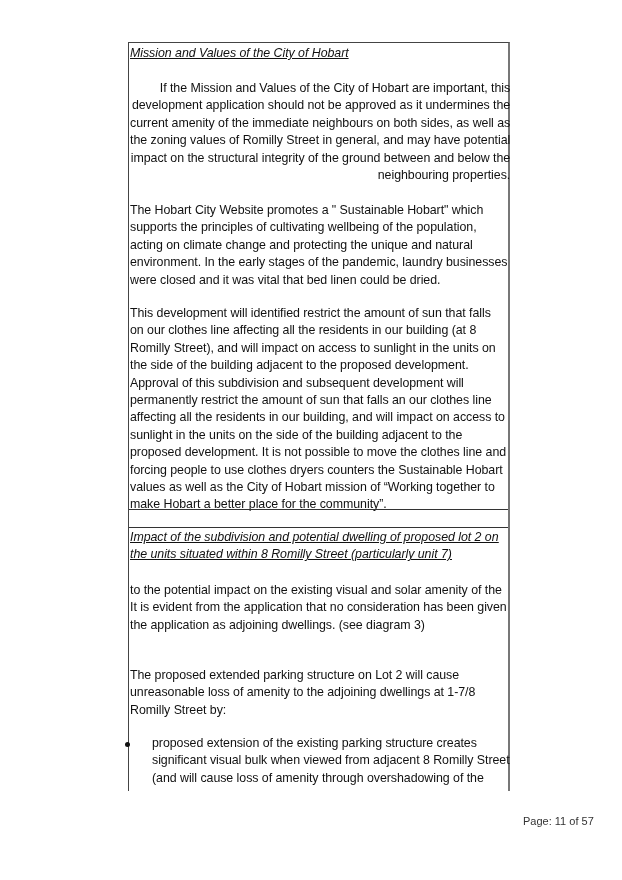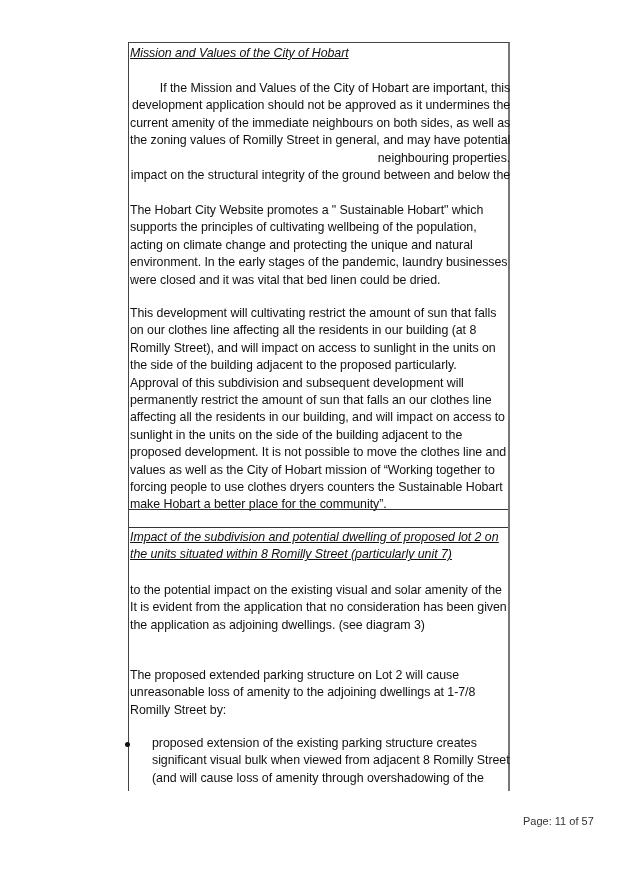--- a/index.html
+++ b/index.html
@@ -34,44 +34,44 @@
   <div class="box">
 
     <div class="cell" style="top:0px;">
       <p class="txt heading" style="position:absolute;top:2px;">Mission and Values of the City of Hobart</p>
 
       <div style="position:absolute;top:37px;text-align:right;">
         <p class="txt">If the Mission and Values of the City of Hobart are important, this</p>
         <p class="txt">development application should not be approved as it undermines the</p>
         <p class="txt">current amenity of the immediate neighbours on both sides, as well as</p>
         <p class="txt">the zoning values of Romilly Street in general, and may have potential</p>
+        <p class="txt">impact on the structural integrity of the ground between and below the</p>
         <p class="txt">neighbouring properties.</p>
-        <p class="txt">impact on the structural integrity of the ground between and below the</p>
       </div>
 
       <div style="position:absolute;top:159px;">
         <p class="txt">The Hobart City Website promotes a " Sustainable Hobart" which</p>
         <p class="txt">supports the principles of cultivating wellbeing of the population,</p>
         <p class="txt">acting on climate change and protecting the unique and natural</p>
         <p class="txt">environment. In the early stages of the pandemic, laundry businesses</p>
         <p class="txt">were closed and it was vital that bed linen could be dried.</p>
       </div>
 
       <div style="position:absolute;top:262px;">
-        <p class="txt">This development will cultivating restrict the amount of sun that falls</p>
+        <p class="txt">This development will identified restrict the amount of sun that falls</p>
         <p class="txt">on our clothes line affecting all the residents in our building (at 8</p>
         <p class="txt">Romilly Street), and will impact on access to sunlight in the units on</p>
-        <p class="txt">the side of the building adjacent to the proposed particularly.</p>
+        <p class="txt">the side of the building adjacent to the proposed development.</p>
         <p class="txt">Approval of this subdivision and subsequent development will</p>
         <p class="txt">permanently restrict the amount of sun that falls an our clothes line</p>
         <p class="txt">affecting all the residents in our building, and will impact on access to</p>
         <p class="txt">sunlight in the units on the side of the building adjacent to the</p>
         <p class="txt">proposed development. It is not possible to move the clothes line and</p>
+        <p class="txt">forcing people to use clothes dryers counters the Sustainable Hobart</p>
         <p class="txt">values as well as the City of Hobart mission of “Working together to</p>
-        <p class="txt">forcing people to use clothes dryers counters the Sustainable Hobart</p>
         <p class="txt">make Hobart a better place for the community”.</p>
       </div>
     </div>
 
     <div class="sep" style="top:466px;"></div>
     <div class="sep" style="top:484px;"></div>
 
     <div class="cell" style="top:486px;">
       <div style="position:absolute;top:0px;text-decoration:underline;">
         <p class="txt heading">Impact of the subdivision and potential dwelling of proposed lot 2 on</p>

